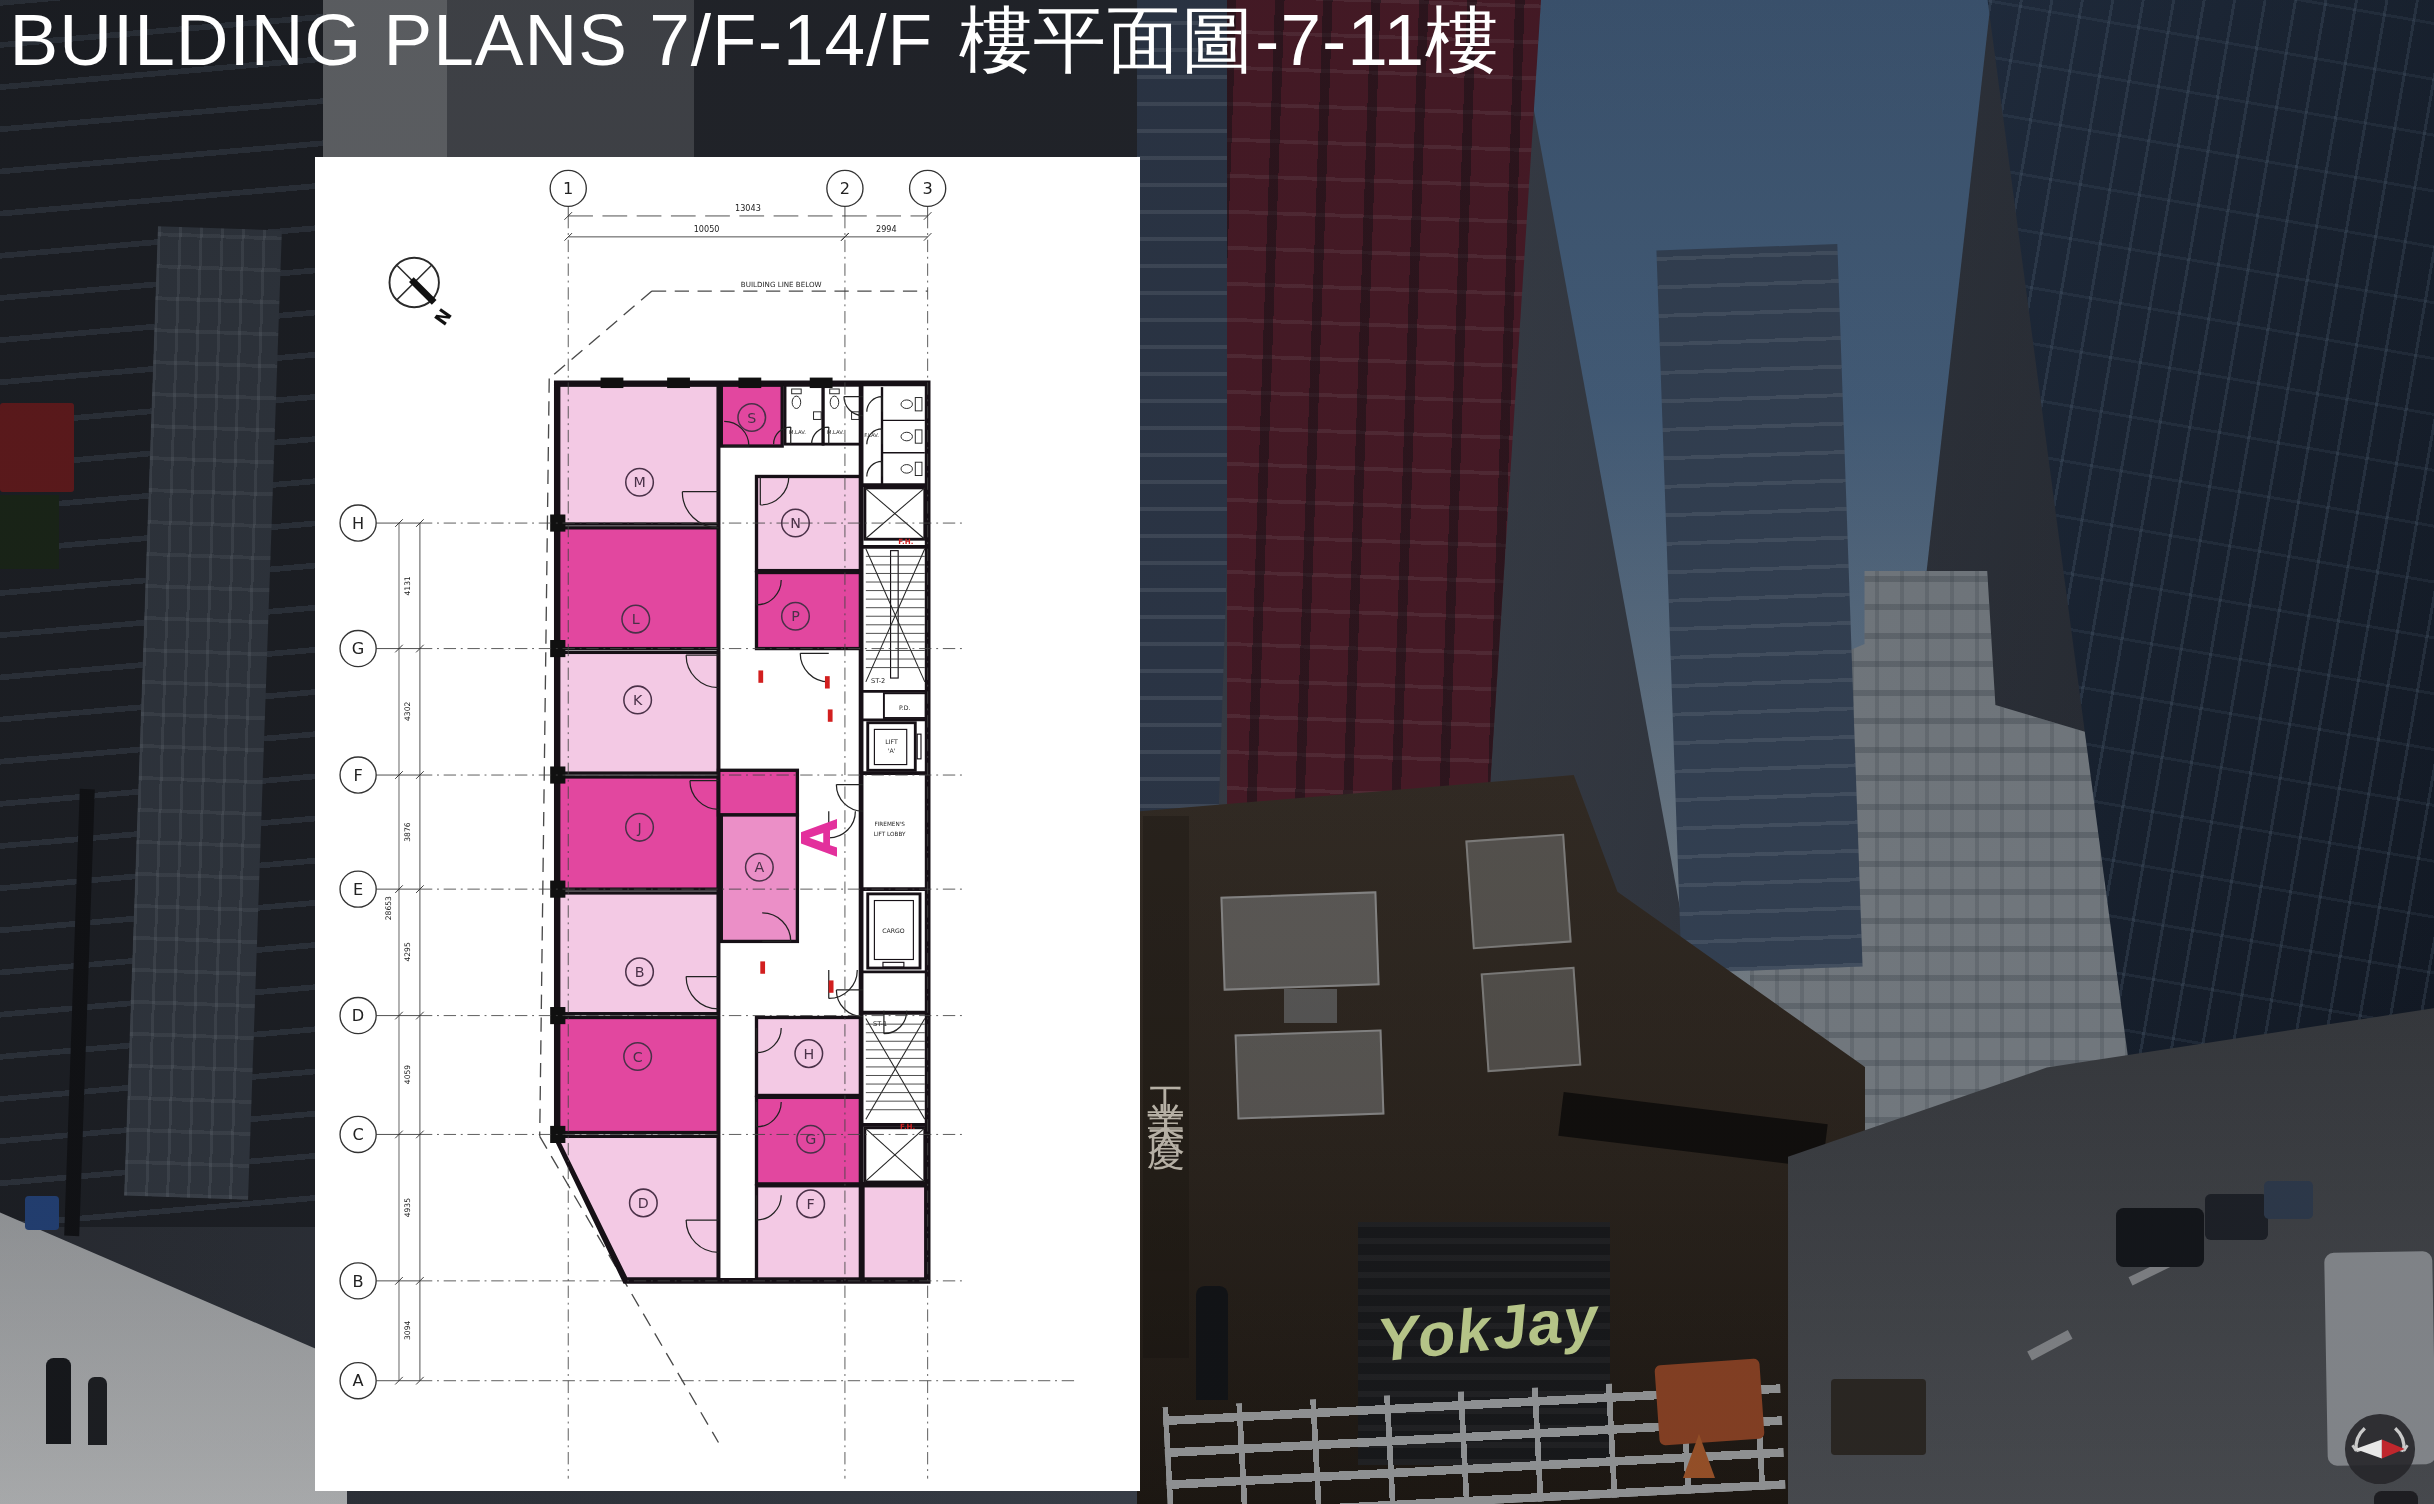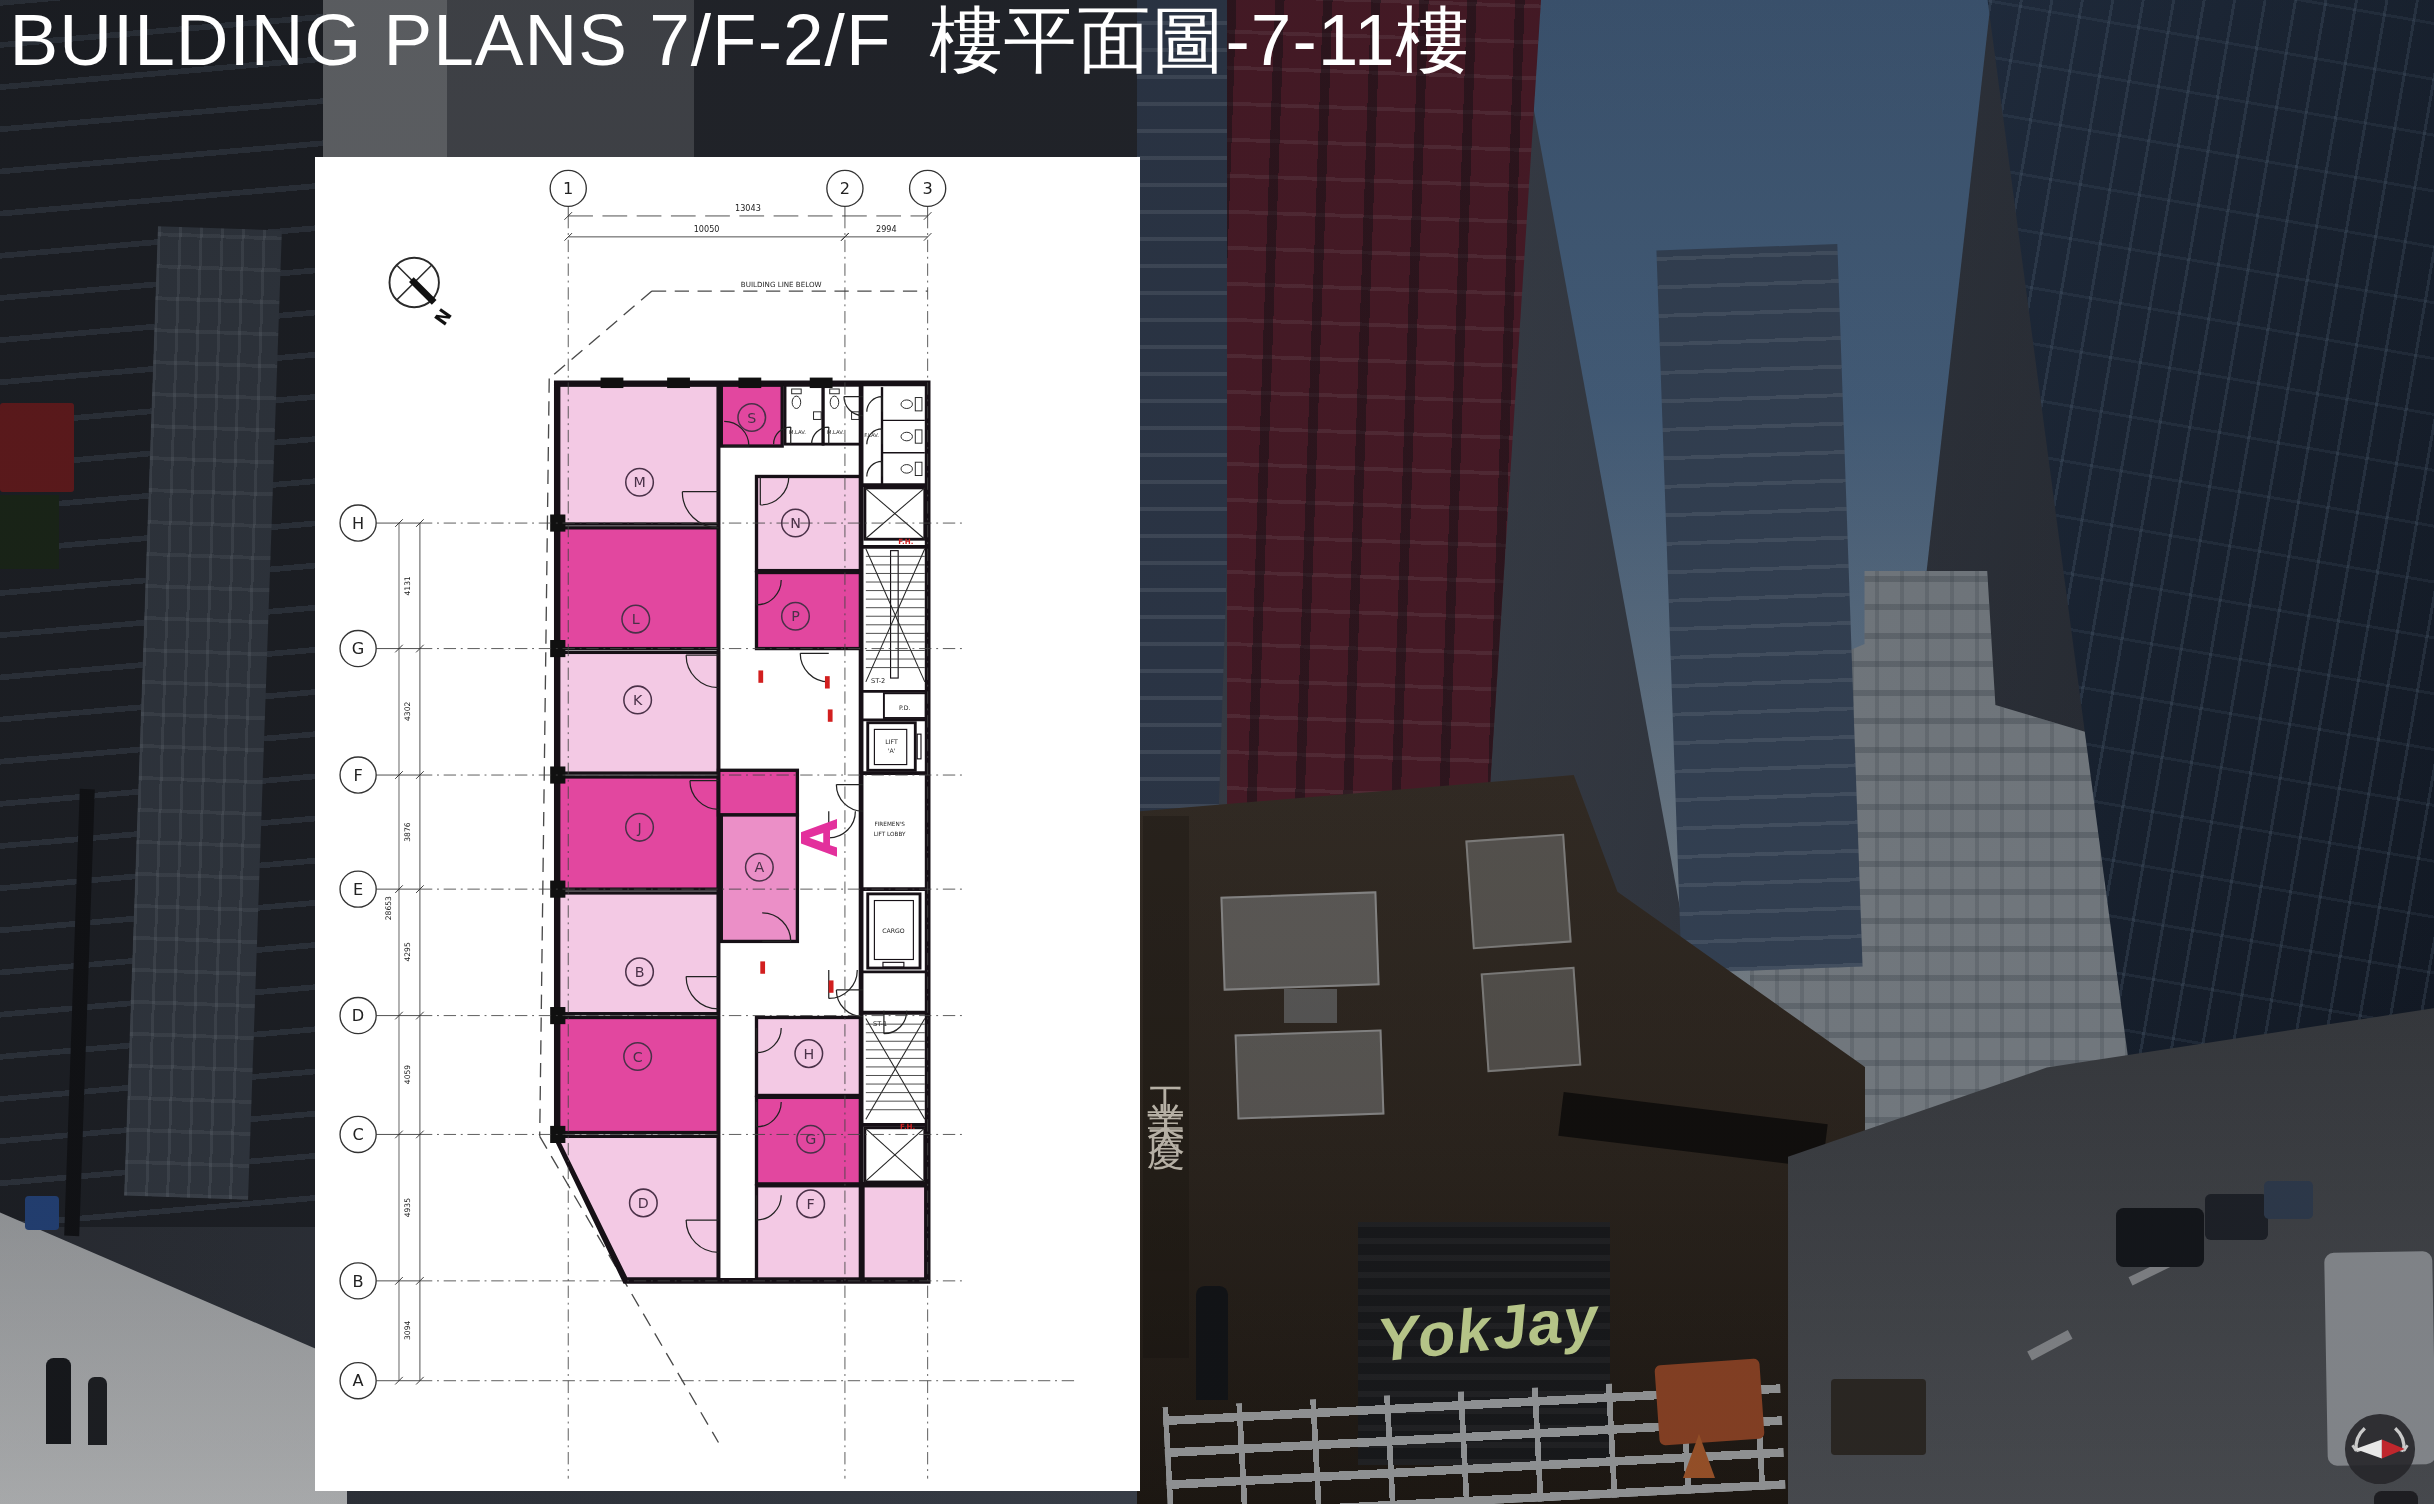--- a/index.html
+++ b/index.html
@@ -2,21 +2,21 @@
 <html style="font-size:15px"><head>
 <meta charset="utf-8">
 <style>
   html,body{margin:0;padding:0;background:#17191d;}
   body{width:2435px;height:1505px;font-family:"Liberation Sans",sans-serif;overflow:hidden;}
   .slide{position:relative;width:2435px;height:1505px;overflow:hidden;background:#2c2f36;}
   .b{position:absolute;}
   .photo{position:absolute;inset:0;overflow:hidden;}
   .photo::after{content:"";position:absolute;inset:0;background:linear-gradient(180deg,rgba(6,7,10,.30),rgba(6,7,10,.24));pointer-events:none;}
   .title{position:absolute;left:9.5px;top:-5.7px;z-index:30;margin:0;color:#fff;font-size:73px;font-weight:500;letter-spacing:1px;white-space:nowrap;line-height:1.25;}
-  .title .zh{margin-left:38px;font-weight:400;}
+  .title .zh{margin-left:26px;font-weight:400;}
   .panel{position:absolute;left:315px;top:157px;width:825px;height:1334px;background:#fff;z-index:20;}
   .panel svg{display:block;}
   .graffiti{z-index:6;font-weight:bold;font-style:italic;font-size:61px;color:#c6d693;transform:rotate(-6deg);opacity:.9;letter-spacing:1.9px;}
   .vsign{z-index:6;writing-mode:vertical-rl;text-align:center;color:#cfc9bd;font-size:38px;letter-spacing:15px;line-height:46px;background:rgba(20,16,12,.35);opacity:.85;}
   .sv-control{position:absolute;left:2344px;top:1413px;width:72px;height:72px;z-index:26;cursor:pointer;}
   .sv-sliver{position:absolute;left:2374px;top:1491px;width:44px;height:13.3px;background:#1e1e22;border-radius:7.6px 7.6px 0 0;z-index:26;}
 </style>
 </head>
 <body>
 
@@ -64,21 +64,21 @@
     <div class="b" style="left:2116px;top:1208px;width:88px;height:59px;background:#181b20;border-radius:7.6px;"></div>
     <div class="b" style="left:2205px;top:1194px;width:63px;height:46px;background:#242830;border-radius:5.7px;"></div>
     <div class="b" style="left:2264px;top:1181px;width:49px;height:38px;background:#39485e;border-radius:4.8px;"></div>
     <div class="b" style="left:2326px;top:1252px;width:108px;height:213px;background:#a7abb0;border-radius:9.5px;transform:rotate(-1deg);"></div>
     <div class="b" style="left:1831px;top:1379px;width:95px;height:76px;background:#35302a;border-radius:3.8px;"></div>
     <div class="b" style="left:1165px;top:1391px;width:618px;height:114px;transform:rotate(-3deg);opacity:.9;background:repeating-linear-gradient(0deg,#c9ccce 0 8.6px,transparent 8.6px 32px),repeating-linear-gradient(90deg,#c9ccce 0 5.7px,transparent 5.7px 74px);"></div>
     <div class="b" style="left:1657px;top:1362px;width:105px;height:80px;background:#a8502b;border-radius:5.7px;transform:rotate(-4deg);"></div>
     <div class="b" style="left:1683px;top:1434px;width:32px;height:44px;background:#bf6531;clip-path:polygon(50% 0,100% 100%,0 100%);"></div>
   </div>
 
-  <h1 class="title"><span class="en">BUILDING PLANS 7/F-2/F</span><span class="zh">樓平面圖-7-11樓</span></h1>
+  <h1 class="title"><span class="en">BUILDING PLANS 7/F-14/F</span><span class="zh">樓平面圖-7-11樓</span></h1>
 
   <div class="panel">
     <svg id="plan-svg" width="825" height="1334" viewBox="0 0 867 1403" style="font-family:'DejaVu Sans',sans-serif;">
         <g fill="none" stroke="#4a4a4a" stroke-width="1.4" stroke-dasharray="15 9">
           <path d="M354,141 L644,141"></path>
           <path d="M354,141 L246,233"></path>
           <path d="M246,233 L236,1030"></path>
           <path d="M236,1030 L424,1352"></path>
         </g>
         <g>

